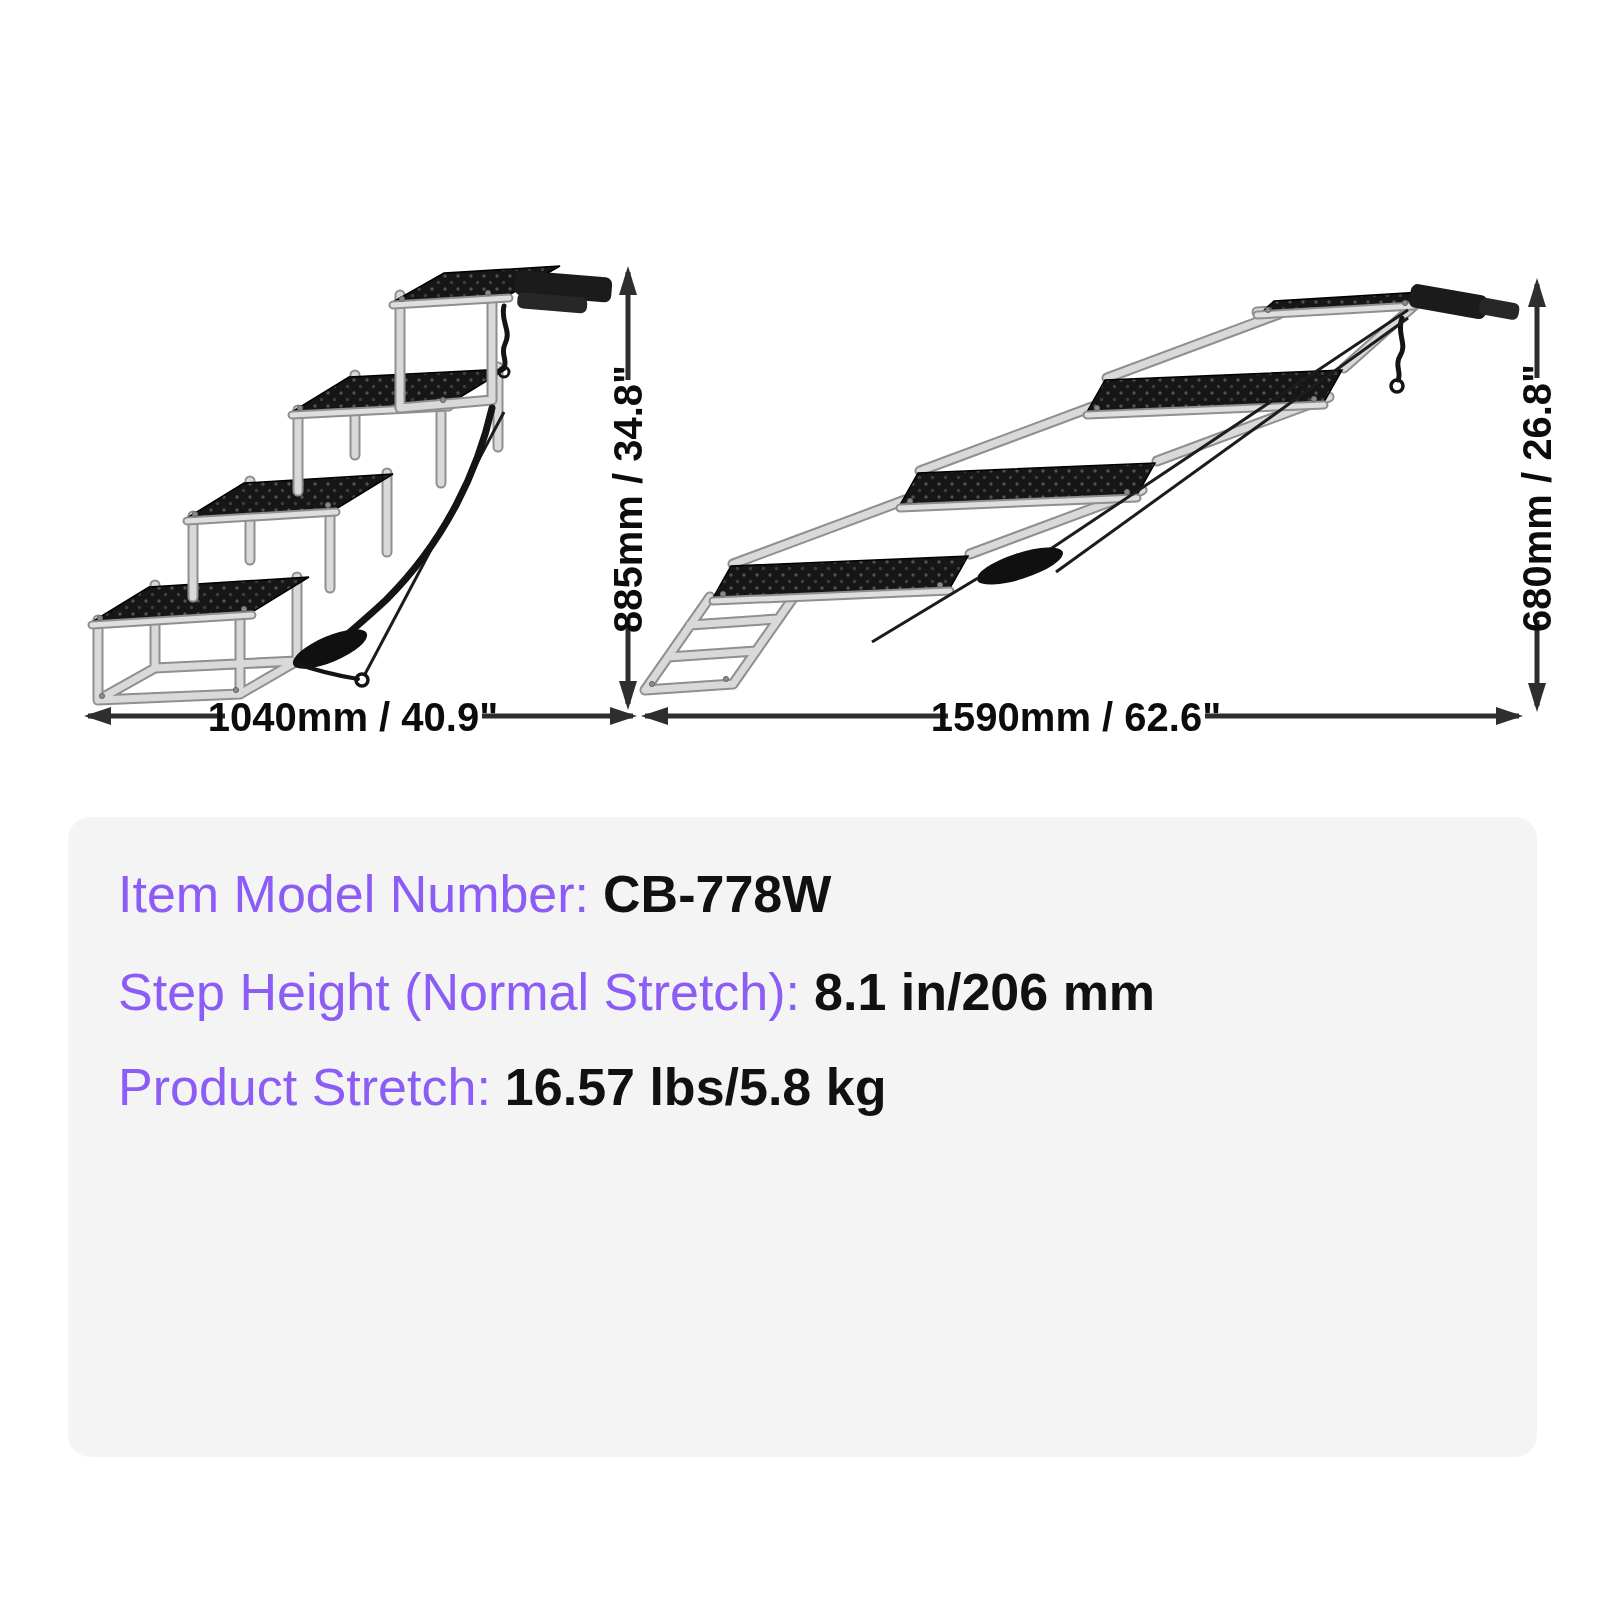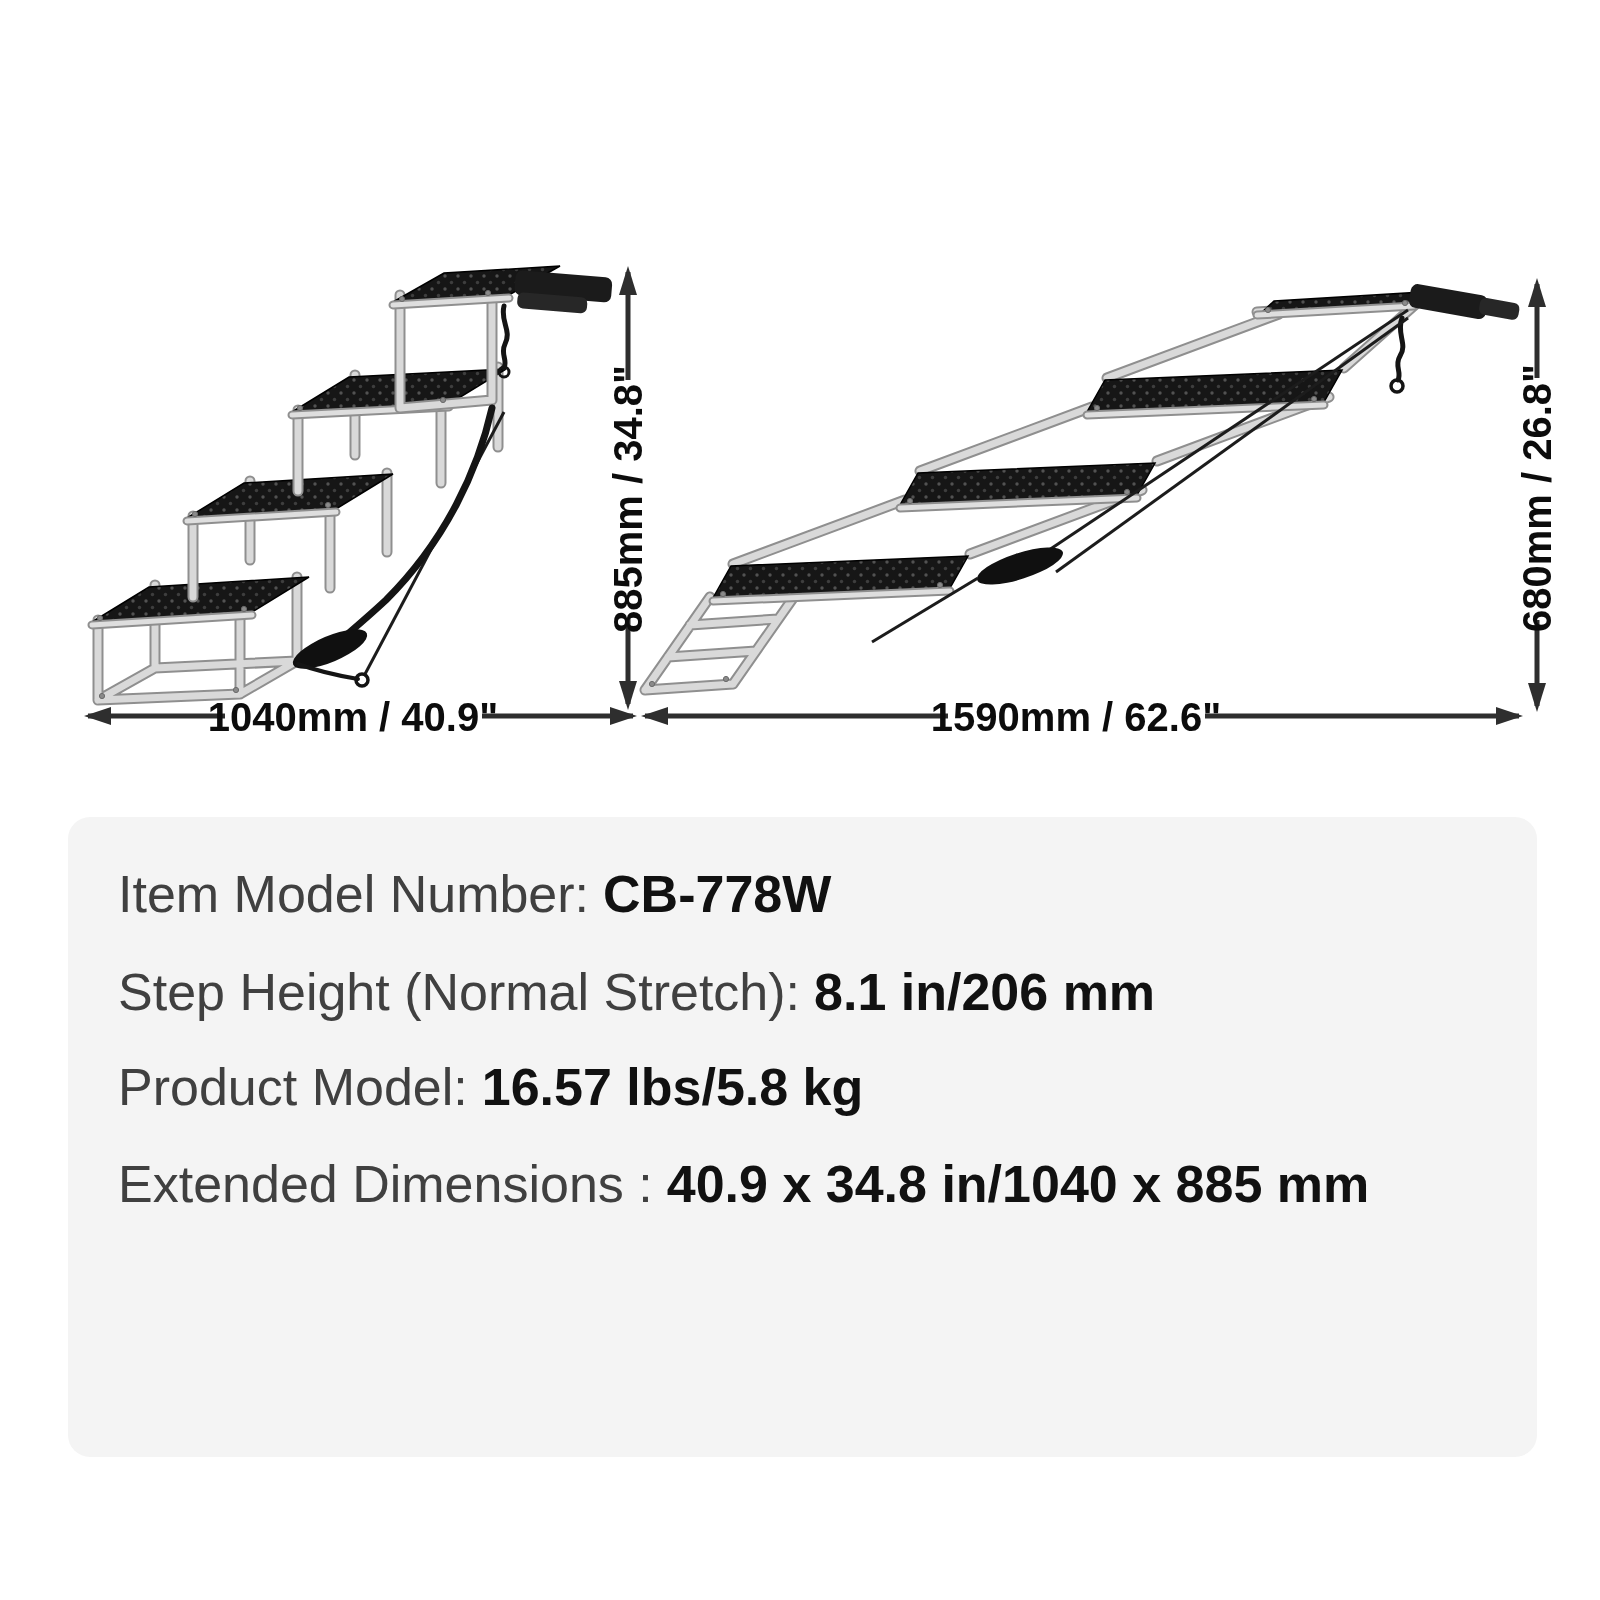--- a/index.html
+++ b/index.html
@@ -17,21 +17,21 @@
   .dimtext{font-weight:bold;font-size:40px;fill:#0c0c0c;font-family:"Liberation Sans",sans-serif;}
   .strap{stroke:#141414;fill:none;stroke-linecap:round;}
   .cable{stroke:#1c1c1c;stroke-width:3;fill:none;}
   .screw{fill:#8a8a8a;stroke:#6a6a6a;stroke-width:1;}
   .handlebar{fill:#1b1b1b;}
   .handlebar2{fill:#272727;}
   
   .spec-box{position:absolute;left:68px;top:817px;width:1469px;height:640px;
             background:#f4f4f4;border-radius:22px;}
   .spec-row{position:absolute;left:50px;font-size:52px;line-height:1;white-space:nowrap;}
-  .spec-label{color:#404040;font-weight:400;}
+  .spec-label{color:#8b5cf6;font-weight:400;}
   .spec-value{color:#111111;font-weight:bold;margin-left:14px;text-align:right;}
 </style>
 </head>
 <body>
 
 <div class="page">
 
   <svg class="stage" width="1600" height="790" viewBox="0 0 1600 790">
     <defs>
       <pattern id="treadPat" patternUnits="userSpaceOnUse" width="13" height="13">
@@ -200,20 +200,17 @@
   </svg>
 
   <div class="spec-box">
     <div class="spec-row" style="top:51px">
       <span class="spec-label">Item Model Number:</span><span class="spec-value">CB-778W</span>
     </div>
     <div class="spec-row" style="top:149px">
       <span class="spec-label">Step Height (Normal Stretch):</span><span class="spec-value">8.1 in/206 mm</span>
     </div>
     <div class="spec-row" style="top:244px">
-      <span class="spec-label">Product Model:</span><span class="spec-value">16.57 lbs/5.8 kg</span>
-    </div>
-    <div class="spec-row" style="top:341px">
-      <span class="spec-label">Extended Dimensions :</span><span class="spec-value">40.9 x 34.8 in/1040 x 885 mm</span>
+      <span class="spec-label">Product Stretch:</span><span class="spec-value">16.57 lbs/5.8 kg</span>
     </div>
   </div>
 
 </div>
 
 </body></html>

